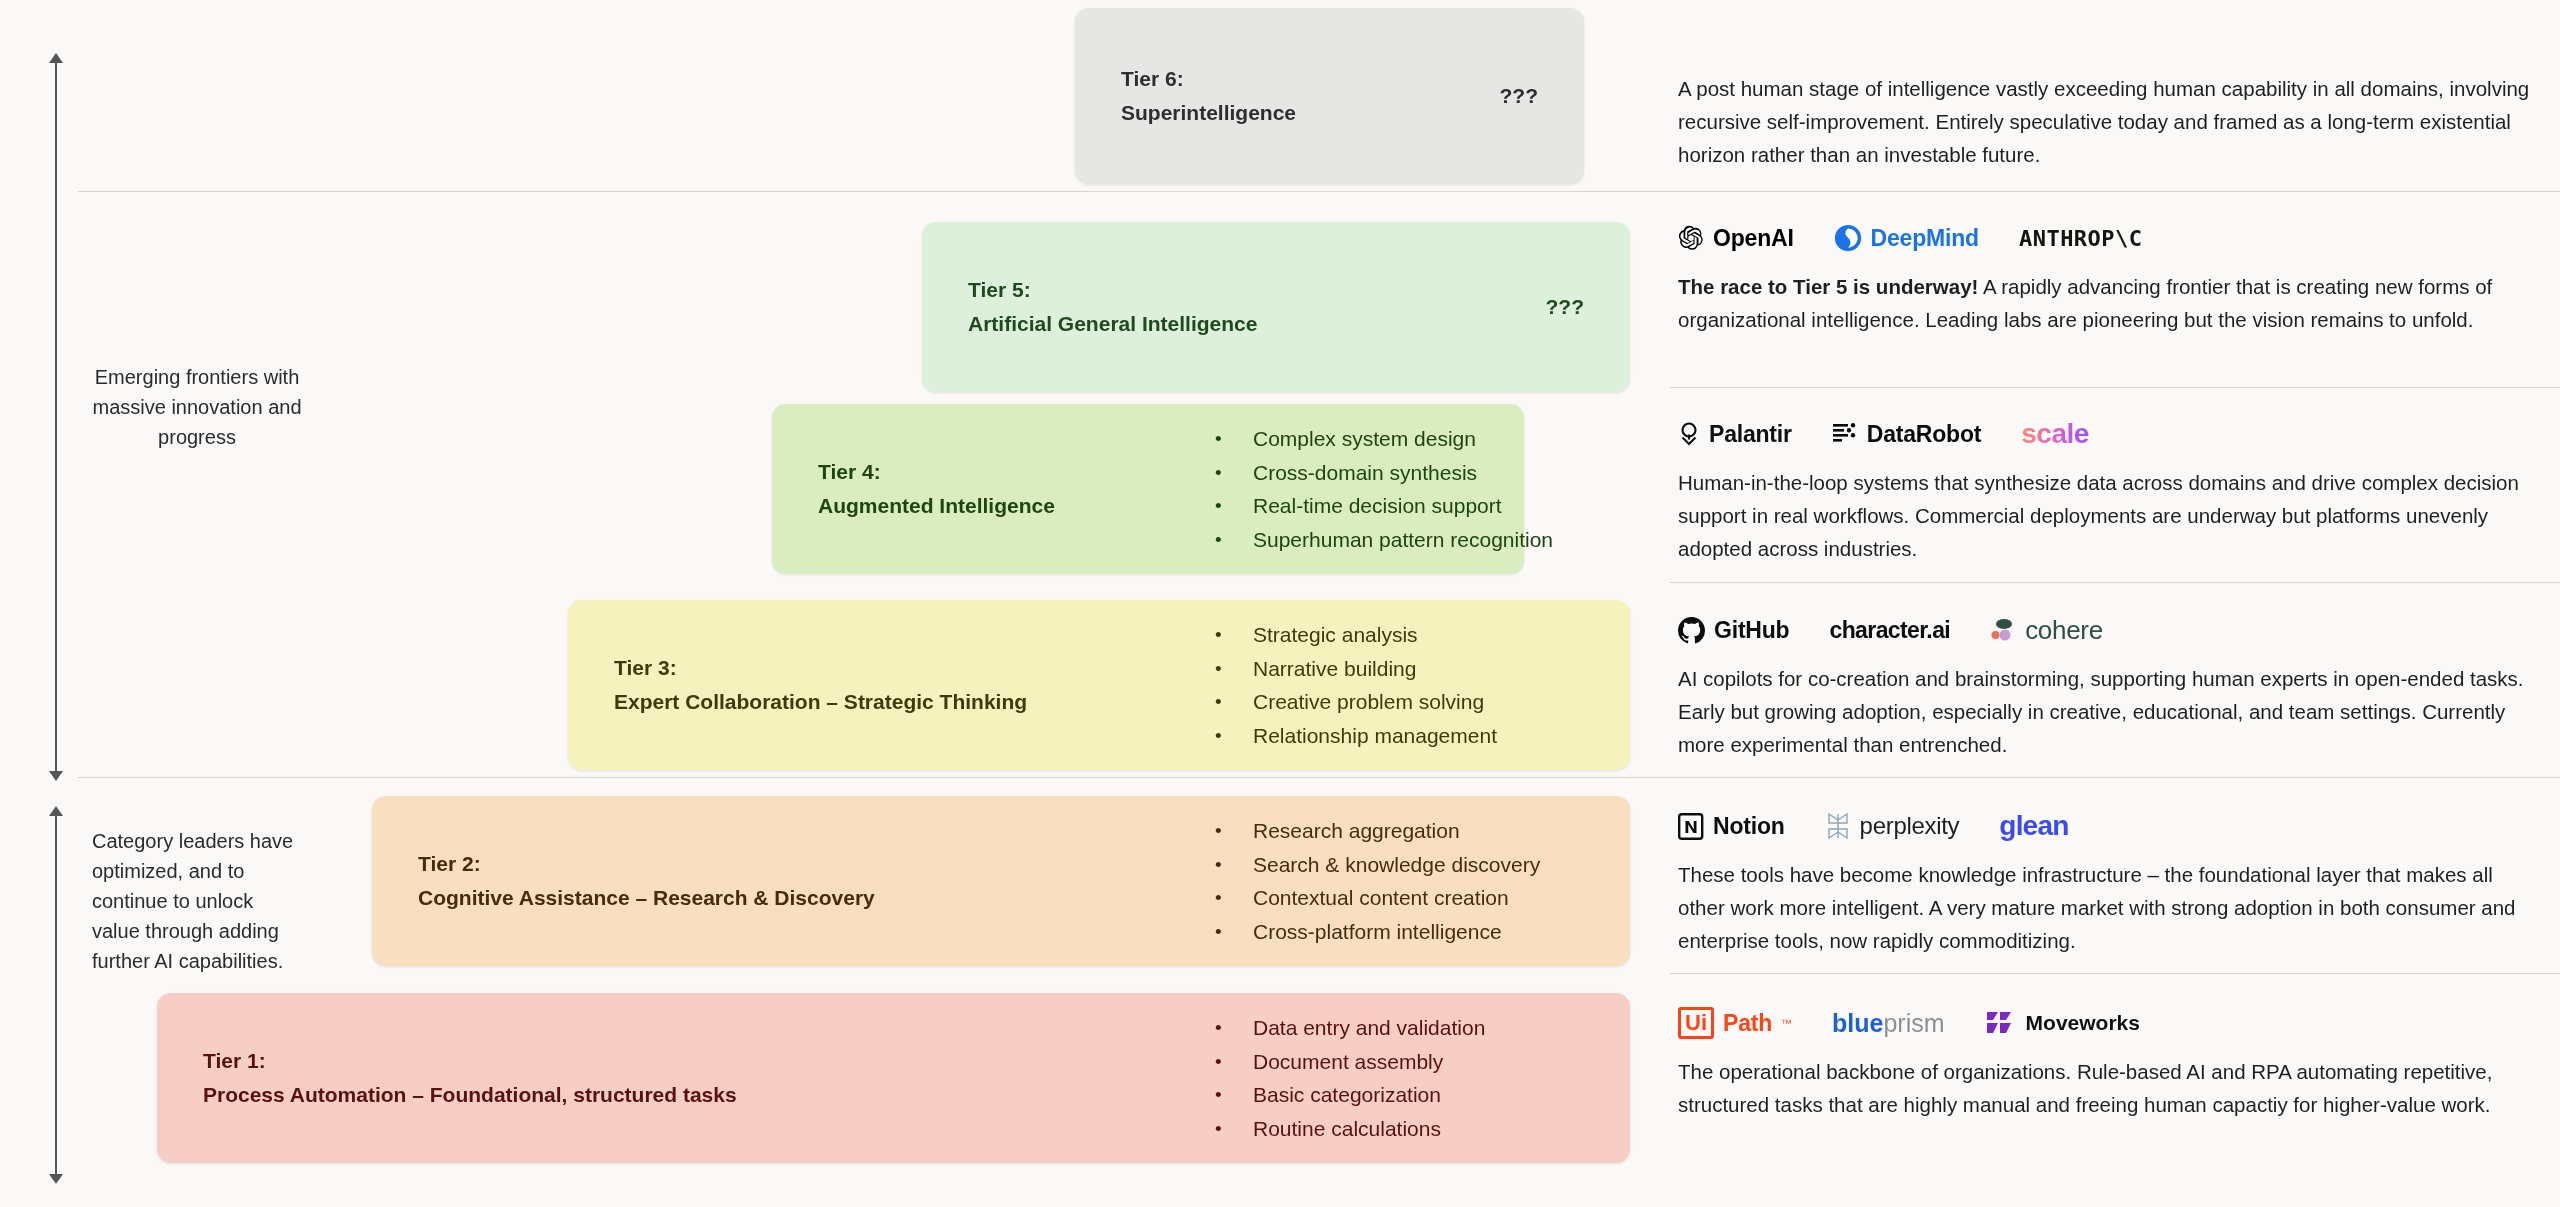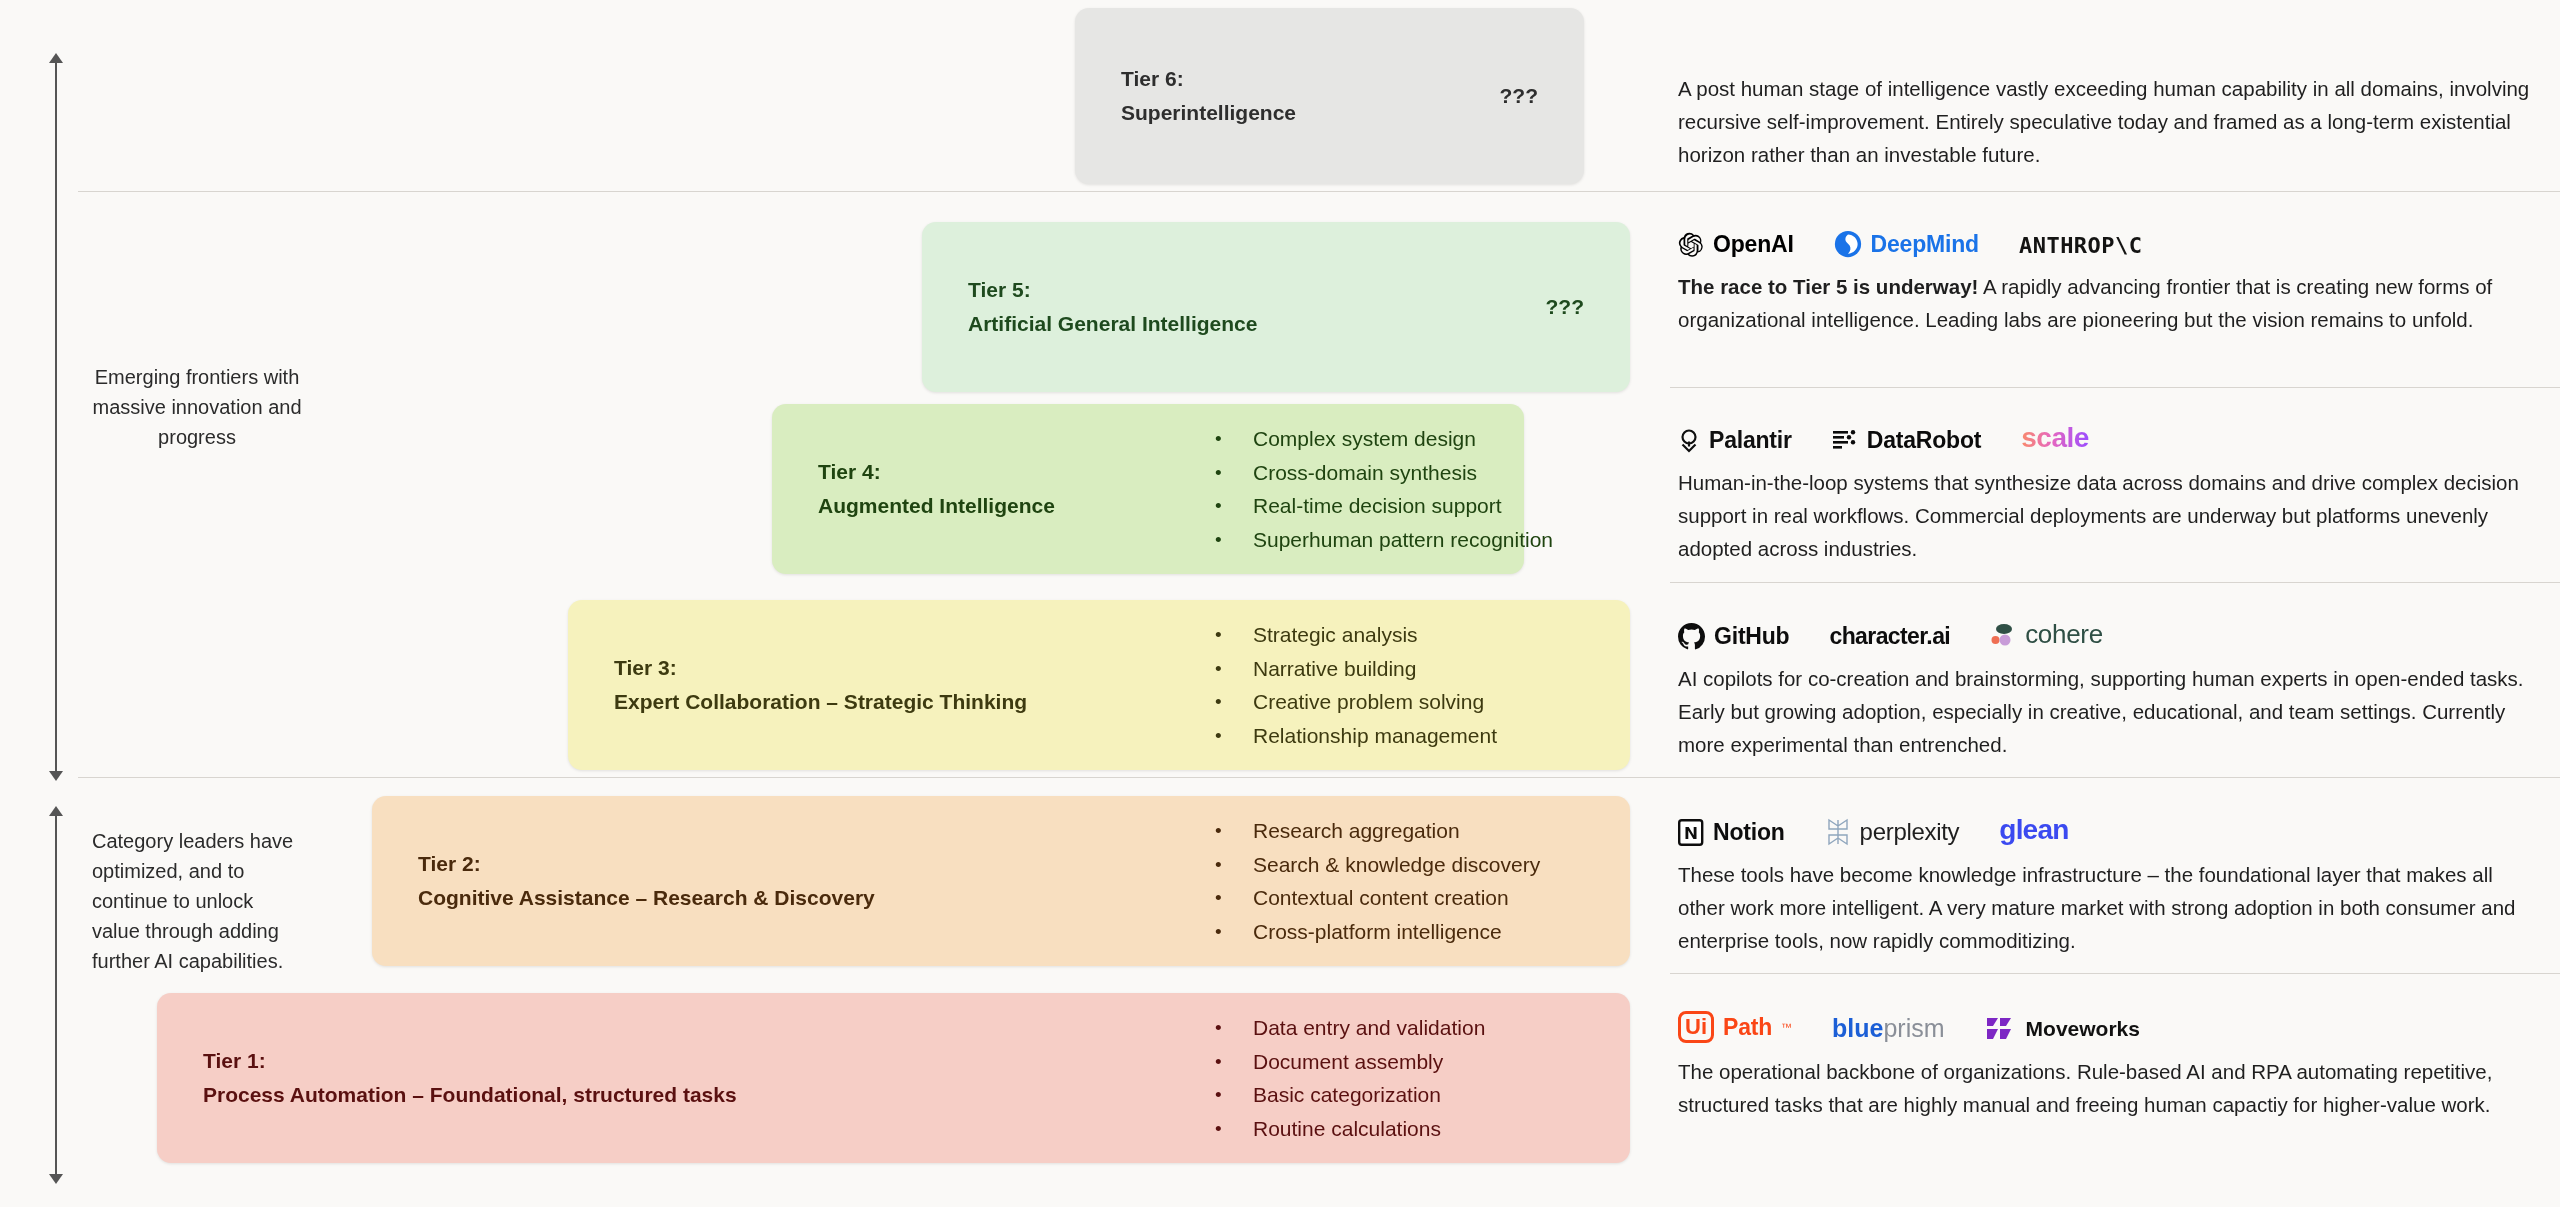--- a/index.html
+++ b/index.html
@@ -63,21 +63,21 @@
     white-space: nowrap;
   }
   .tier-bullets li::before {
     content: "\2022";
     position: absolute; left: 0; top: 0;
     font-size: 19px;
   }
 
   
   .right-block { position: absolute; left: 1678px; width: 860px; }
-  .logo-row { display: flex; align-items: flex-end; gap: 40px; height: 40px; margin-bottom: 12px; }
+  .logo-row { display: flex; align-items: center; gap: 40px; height: 40px; margin-bottom: 12px; }
   .logo { display: flex; align-items: center; gap: 9px; white-space: nowrap; }
   .logo-txt { font-size: 23px; font-weight: 700; letter-spacing: -0.2px; }
   .desc {
     font-size: 20.5px;
     line-height: 33px;
     color: #1f1f1f;
   }
   .desc b { font-weight: 700; }
 
   
@@ -95,21 +95,21 @@
   .c-notion { color: #0d0d0d; }
   .c-perplexity { color: #1f1f1f; font-weight: 400; font-size: 24px; letter-spacing: -0.3px; }
   .c-glean { color: #3b4af0; font-weight: 700; font-size: 28px; letter-spacing: -0.8px; }
   .c-uipath-ui { color: #fa4616; }
   .c-uipath-path { color: #fa4616; }
   .c-blue { color: #1c5fd6; font-weight: 700; font-size: 25px; }
   .c-prism { color: #8a8f98; font-weight: 400; font-size: 25px; }
   .c-moveworks { color: #111; font-weight: 700; font-size: 21px; }
 
   .uipath-box {
-    border: 3px solid #fa4616; border-radius: 8px;
+    border: 3px solid #fa4616; border-radius: 3px;
     padding: 0 4px; font-weight: 800; font-size: 22px; line-height: 26px;
     display: inline-block;
   }
   .sup-tm { font-size: 11px; vertical-align: super; }
 </style>
 </head>
 <body>
 
 <div class="canvas">
 

